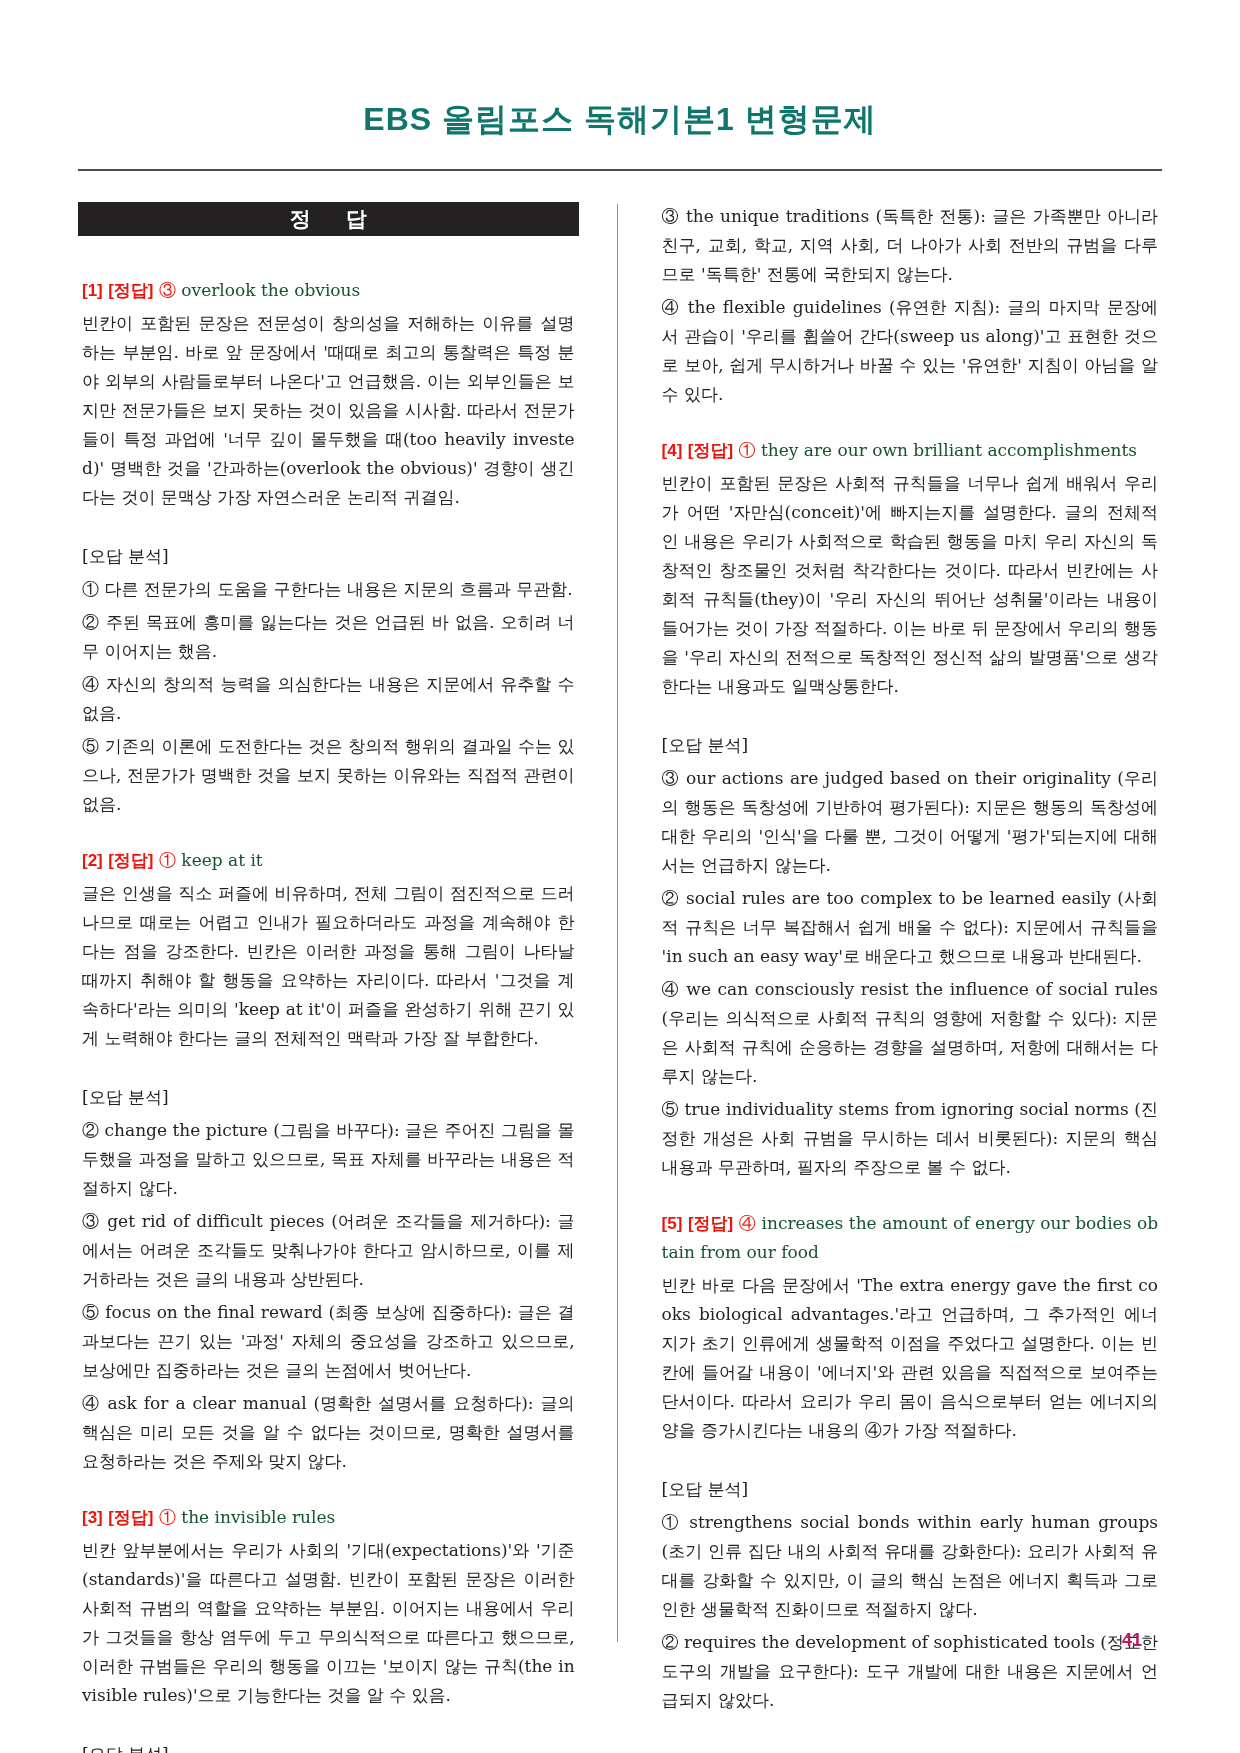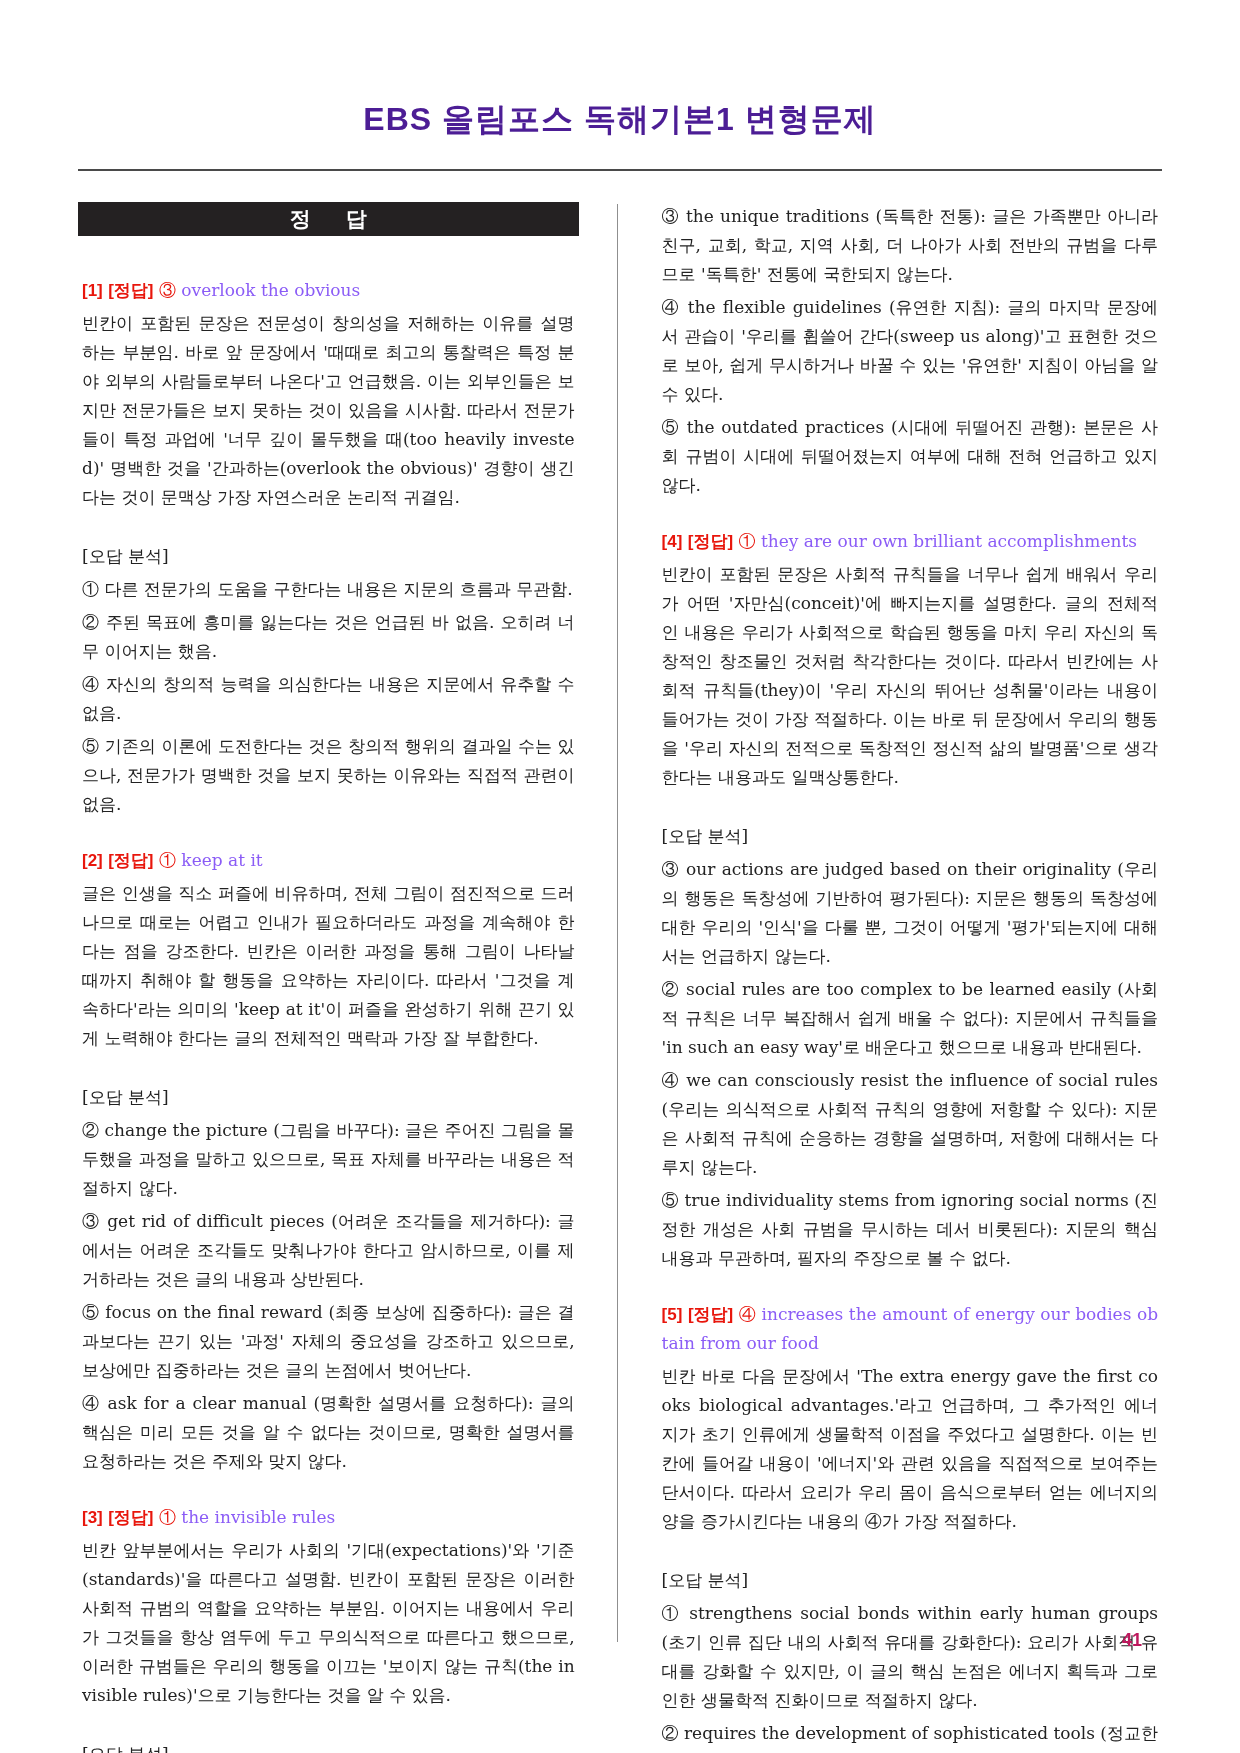--- a/index.html
+++ b/index.html
@@ -14,21 +14,21 @@
   }
   .content { margin: 0 78px; }
 
   .page-title {
     padding-top: 98px;
     text-align: center;
     font-family: "Liberation Sans", "DejaVu Sans", sans-serif;
     font-weight: bold;
     font-size: 32px;
     letter-spacing: 1px;
-    color: #4c1d95;
+    color: #0f766e;
   }
   .rule {
     border-top: 2px solid #4a4a4a;
     margin-top: 27px;
   }
 
   .columns {
     position: relative;
     margin-top: 31px;
     display: flex;
@@ -72,21 +72,21 @@
     word-break: break-all;
   }
   p { margin: 4px; }
 
   .ans-num, .ans-tag {
     color: #e8160c;
     font-family: "Liberation Sans", "DejaVu Sans", sans-serif;
     font-weight: bold;
   }
   .ans-choice { color: #e8160c; font-weight: normal; }
-  .ans-phrase { color: #8b5cf6; }
+  .ans-phrase { color: #14532d; }
 
   .wrong-title { margin-top: 30px; }
   .wrong-item  { margin-top: 0; }
 
   .page-number {
     position: absolute;
     top: 1630px;
     right: 98px;
     font-family: "Liberation Sans", "DejaVu Sans", sans-serif;
     font-weight: bold;
@@ -137,21 +137,20 @@
         <p class="wrong-title">[오답 분석]</p>
         <p class="wrong-item">② the conscious decisions (의식적인 결정): 글의 핵심은 우리가 '생각 없이(without thinking)', '의문 없이(without questioning)' 습관을 따른다는 것이므로, '의식적인 결정'과는 정반대의 내용이다.</p>
       </div>
     </div>
 
     <div class="col-right">
 
       <div>
         <p class="wrong-item">③ the unique traditions (독특한 전통): 글은 가족뿐만 아니라 친구, 교회, 학교, 지역 사회, 더 나아가 사회 전반의 규범을 다루므로 '독특한' 전통에 국한되지 않는다.</p>
         <p class="wrong-item">④ the flexible guidelines (유연한 지침): 글의 마지막 문장에서 관습이 '우리를 휩쓸어 간다(sweep us along)'고 표현한 것으로 보아, 쉽게 무시하거나 바꿀 수 있는 '유연한' 지침이 아님을 알 수 있다.</p>
-        <p class="wrong-item">⑤ the outdated practices (시대에 뒤떨어진 관행): 본문은 사회 규범이 시대에 뒤떨어졌는지 여부에 대해 전혀 언급하고 있지 않다.</p>
       </div>
 
       <div class="section">
         <p class="ans-head"><span class="ans-num">[4]</span> <span class="ans-tag">[정답]</span> <span class="ans-choice">①</span> <span class="ans-phrase">they are our own brilliant accomplishments</span></p>
         <p class="body-text">빈칸이 포함된 문장은 사회적 규칙들을 너무나 쉽게 배워서 우리가 어떤 '자만심(conceit)'에 빠지는지를 설명한다. 글의 전체적인 내용은 우리가 사회적으로 학습된 행동을 마치 우리 자신의 독창적인 창조물인 것처럼 착각한다는 것이다. 따라서 빈칸에는 사회적 규칙들(they)이 '우리 자신의 뛰어난 성취물'이라는 내용이 들어가는 것이 가장 적절하다. 이는 바로 뒤 문장에서 우리의 행동을 '우리 자신의 전적으로 독창적인 정신적 삶의 발명품'으로 생각한다는 내용과도 일맥상통한다.</p>
         <p class="wrong-title">[오답 분석]</p>
         <p class="wrong-item">③ our actions are judged based on their originality (우리의 행동은 독창성에 기반하여 평가된다): 지문은 행동의 독창성에 대한 우리의 '인식'을 다룰 뿐, 그것이 어떻게 '평가'되는지에 대해서는 언급하지 않는다.</p>
         <p class="wrong-item">② social rules are too complex to be learned easily (사회적 규칙은 너무 복잡해서 쉽게 배울 수 없다): 지문에서 규칙들을 'in such an easy way'로 배운다고 했으므로 내용과 반대된다.</p>
         <p class="wrong-item">④ we can consciously resist the influence of social rules (우리는 의식적으로 사회적 규칙의 영향에 저항할 수 있다): 지문은 사회적 규칙에 순응하는 경향을 설명하며, 저항에 대해서는 다루지 않는다.</p>
         <p class="wrong-item">⑤ true individuality stems from ignoring social norms (진정한 개성은 사회 규범을 무시하는 데서 비롯된다): 지문의 핵심 내용과 무관하며, 필자의 주장으로 볼 수 없다.</p>

